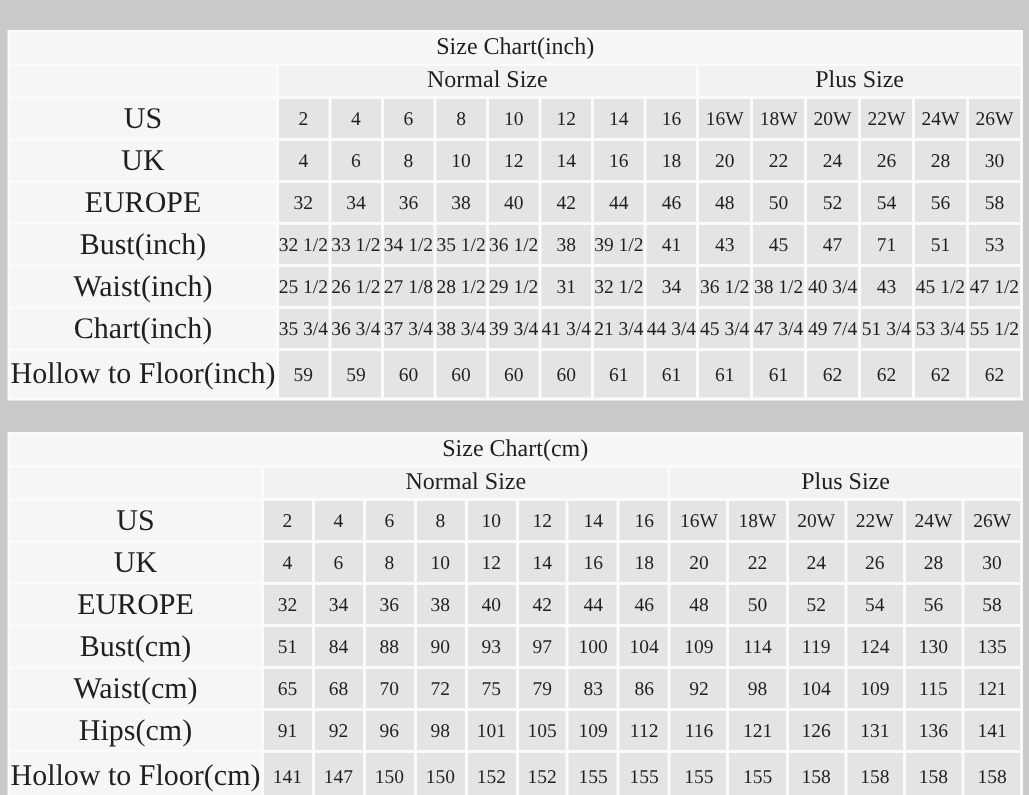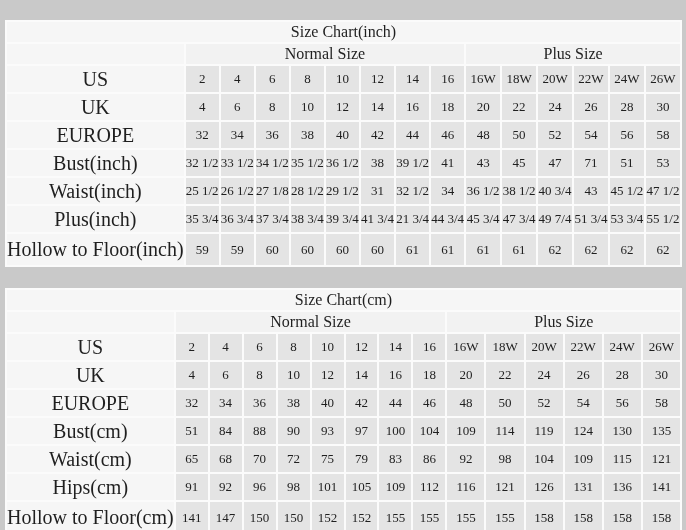--- a/index.html
+++ b/index.html
@@ -166,21 +166,21 @@
           <td class="value-cell">32 1/2</td>
           <td class="value-cell">34</td>
           <td class="value-cell">36 1/2</td>
           <td class="value-cell">38 1/2</td>
           <td class="value-cell">40 3/4</td>
           <td class="value-cell">43</td>
           <td class="value-cell">45 1/2</td>
           <td class="value-cell">47 1/2</td>
         </tr>
         <tr>
-          <td class="label-cell">Plus(inch)</td>
+          <td class="label-cell">Chart(inch)</td>
           <td class="value-cell">35 3/4</td>
           <td class="value-cell">36 3/4</td>
           <td class="value-cell">37 3/4</td>
           <td class="value-cell">38 3/4</td>
           <td class="value-cell">39 3/4</td>
           <td class="value-cell">41 3/4</td>
           <td class="value-cell">21 3/4</td>
           <td class="value-cell">44 3/4</td>
           <td class="value-cell">45 3/4</td>
           <td class="value-cell">47 3/4</td>

